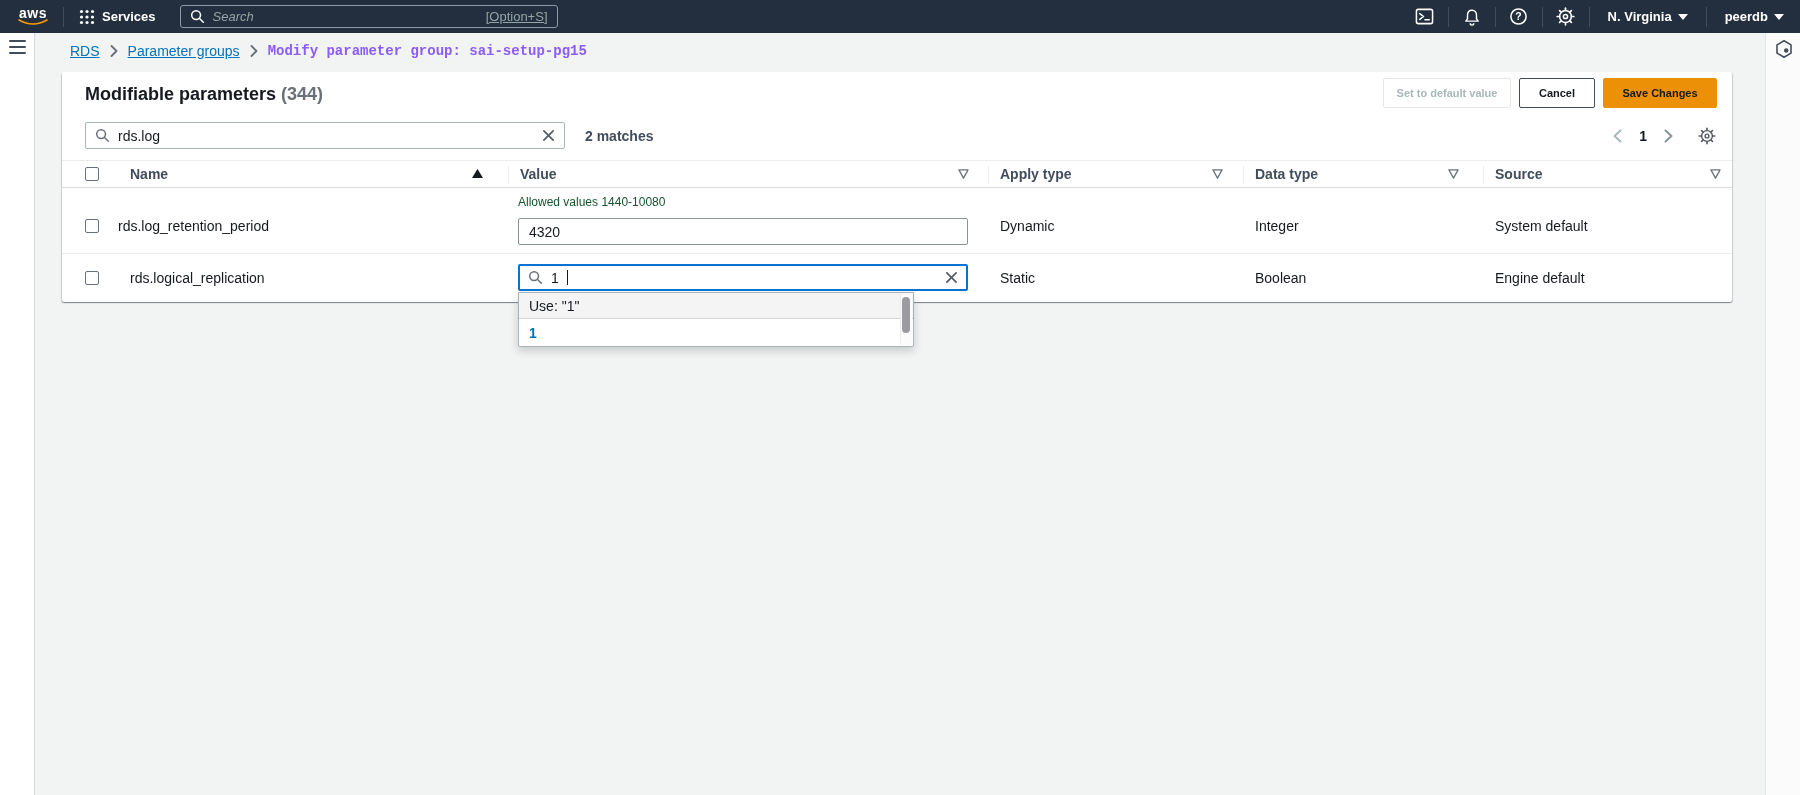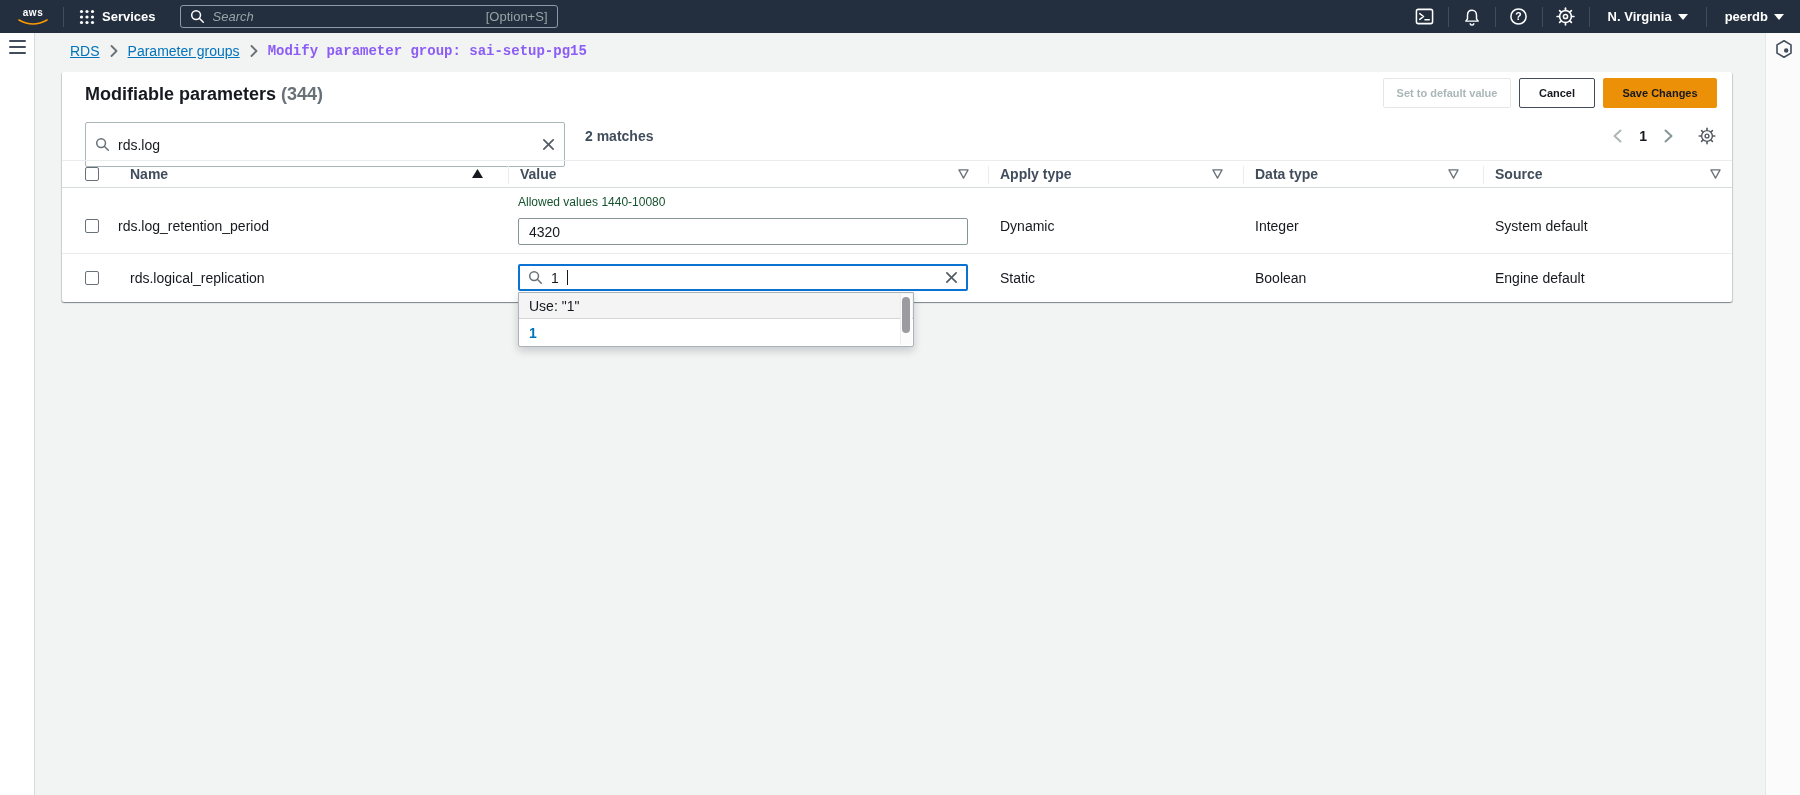--- a/index.html
+++ b/index.html
@@ -2,26 +2,26 @@
 <html><head>
 <meta charset="utf-8">
 <style>
   * { box-sizing: border-box; margin: 0; padding: 0; }
   html,body { width:1800px; height:795px; }
   body { font-family:"Liberation Sans", sans-serif; background:#f2f3f3; position:relative; overflow:hidden; }
 
   
   .topnav { position:absolute; left:0; top:0; width:1800px; height:33px; background:#232f3e; display:flex; align-items:center; color:#fff; z-index:50; }
   .aws-logo { margin-left:14px; width:38px; display:flex; flex-direction:column; align-items:center; cursor:pointer; }
-  .aws-logo .aws-txt { font-size:10px; font-weight:700; letter-spacing:.5px; line-height:12px; }
+  .aws-logo .aws-txt { font-size:14px; font-weight:700; letter-spacing:.5px; line-height:12px; }
   .nav-div { width:1px; height:20px; background:#414d5c; margin:0 11px; }
   .nav-item { display:flex; align-items:center; gap:7px; font-size:13px; font-weight:700; cursor:pointer; padding:0 4px; }
   .nav-search { margin-left:20px; width:378px; height:23px; border:1px solid #8d99a8; border-radius:3px; background:#232f3e; display:flex; align-items:center; padding:0 9px; gap:8px; cursor:text; }
   .nav-search .ph { flex:1; font-size:13px; font-style:italic; color:#95a5a6; }
-  .nav-search .sc { font-size:13px; color:#95a5a6; }
+  .nav-search .sc { font-size:13px; color:#95a5a6;text-decoration:underline; }
   .nav-right { margin-left:auto; display:flex; align-items:center; height:100%; }
   .nav-ic { width:22px; height:22px; display:flex; align-items:center; justify-content:center; cursor:pointer; }
   .nav-dd { display:flex; align-items:center; gap:6px; font-size:13px; font-weight:700; cursor:pointer; padding:0 6px; }
   .nav-right .nav-div { margin:0 12px; }
   .nav-right { padding-right:10px; }
 
   
   .sidebar { position:absolute; left:0; top:33px; width:35px; height:762px; background:#fff; border-right:1px solid #d5dbdb; }
   .hamburger { position:absolute; left:9px; top:7px; width:17px; height:14px; display:flex; flex-direction:column; justify-content:space-between; cursor:pointer; }
   .hamburger div { height:2px; background:#414d5c; border-radius:1px; }
@@ -36,21 +36,21 @@
   .card { position:absolute; left:62px; top:72px; width:1670px; height:230px; background:#fff; border-radius:2px;
           box-shadow:0 1px 1px 0 rgba(0,28,36,.3), 1px 1px 1px 0 rgba(0,28,36,.15), -1px 1px 1px 0 rgba(0,28,36,.15); }
   .card-title { position:absolute; left:23px; top:12px; font-size:18px; font-weight:700; color:#16191f; }
   .card-title .counter { font-weight:700; color:#687078;text-align:center; }
 
   .btn { position:absolute; top:6px; height:30px; border-radius:2px; font-size:11px; font-weight:700; display:flex; align-items:center; justify-content:center; cursor:pointer; font-family:"Liberation Sans",sans-serif; }
   .btn-disabled { right:221px; width:128px; background:#fff; border:1px solid #e4e7e7; color:#aab7b8; cursor:default; }
   .btn-normal { right:137px; width:76px; background:#fff; border:1px solid #414d5c; color:#16191f; }
   .btn-primary { right:15px; width:114px; background:#ec9008; border:1px solid #ec9008; color:#16191f; }
 
-  .filter-input { position:absolute; left:23px; top:50px; width:480px; height:45px; border:1px solid #aab7b8; border-radius:2px; background:#fff; display:flex; align-items:center; padding:0 9px; gap:8px; }
+  .filter-input { position:absolute; left:23px; top:50px; width:480px; height:27px; border:1px solid #aab7b8; border-radius:2px; background:#fff; display:flex; align-items:center; padding:0 9px; gap:8px; }
   .filter-input input { flex:1; border:none; outline:none; font-size:14px; color:#16191f; font-family:"Liberation Sans",sans-serif; background:transparent; }
   .matches { position:absolute; left:523px; top:56px; font-size:14px; font-weight:700; color:#414d5c; }
   .pager { position:absolute; right:16px; top:50px; height:27px; display:flex; align-items:center; gap:17px; }
   .pager .pg { font-size:14px; font-weight:700; color:#16191f; cursor:pointer; }
   .pager .chev { cursor:pointer; display:flex; }
   .pager .gear { margin-left:8px; cursor:pointer; display:flex; }
 
   
   .thead { position:absolute; left:0; top:88px; width:1670px; height:28px; border-top:1px solid #eaeded; border-bottom:1px solid #d5dbdb; }
   .th { position:absolute; top:5px; font-size:14px; font-weight:700; color:#414d5c; cursor:pointer; }

